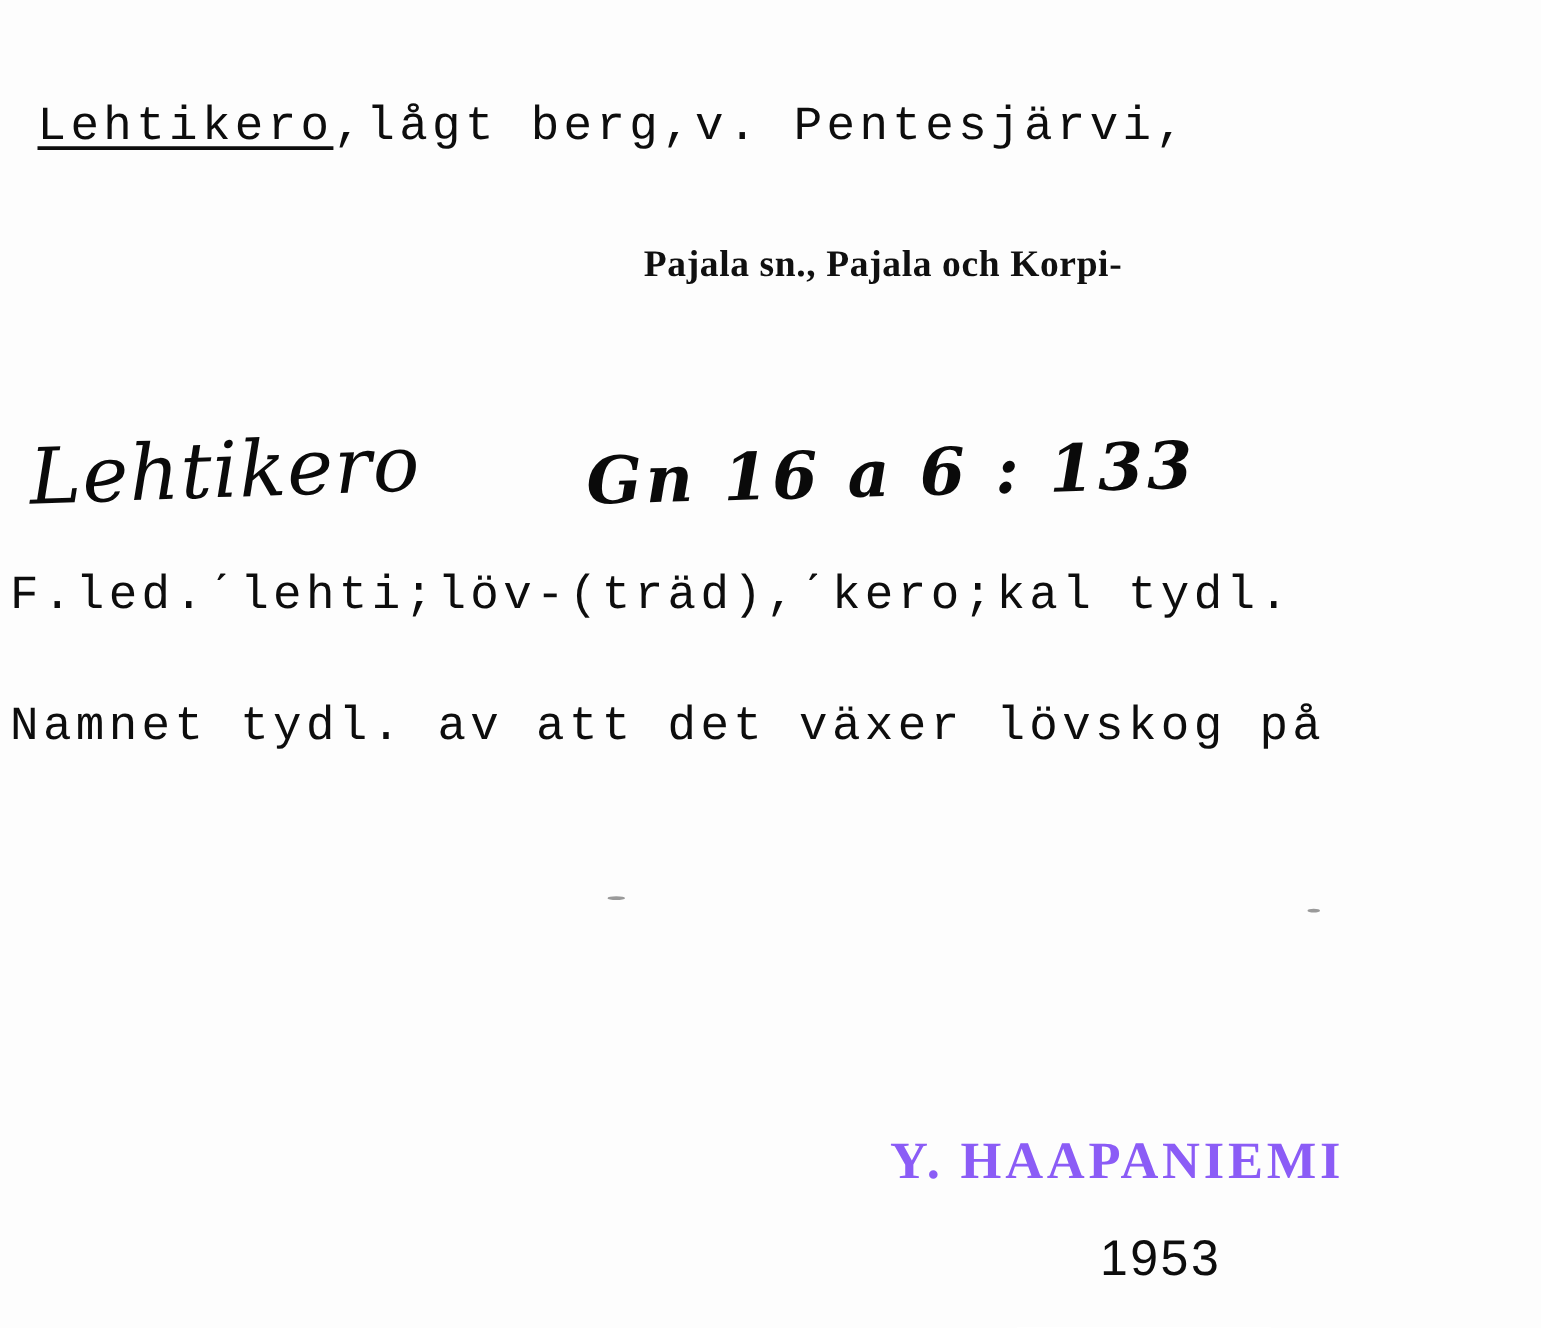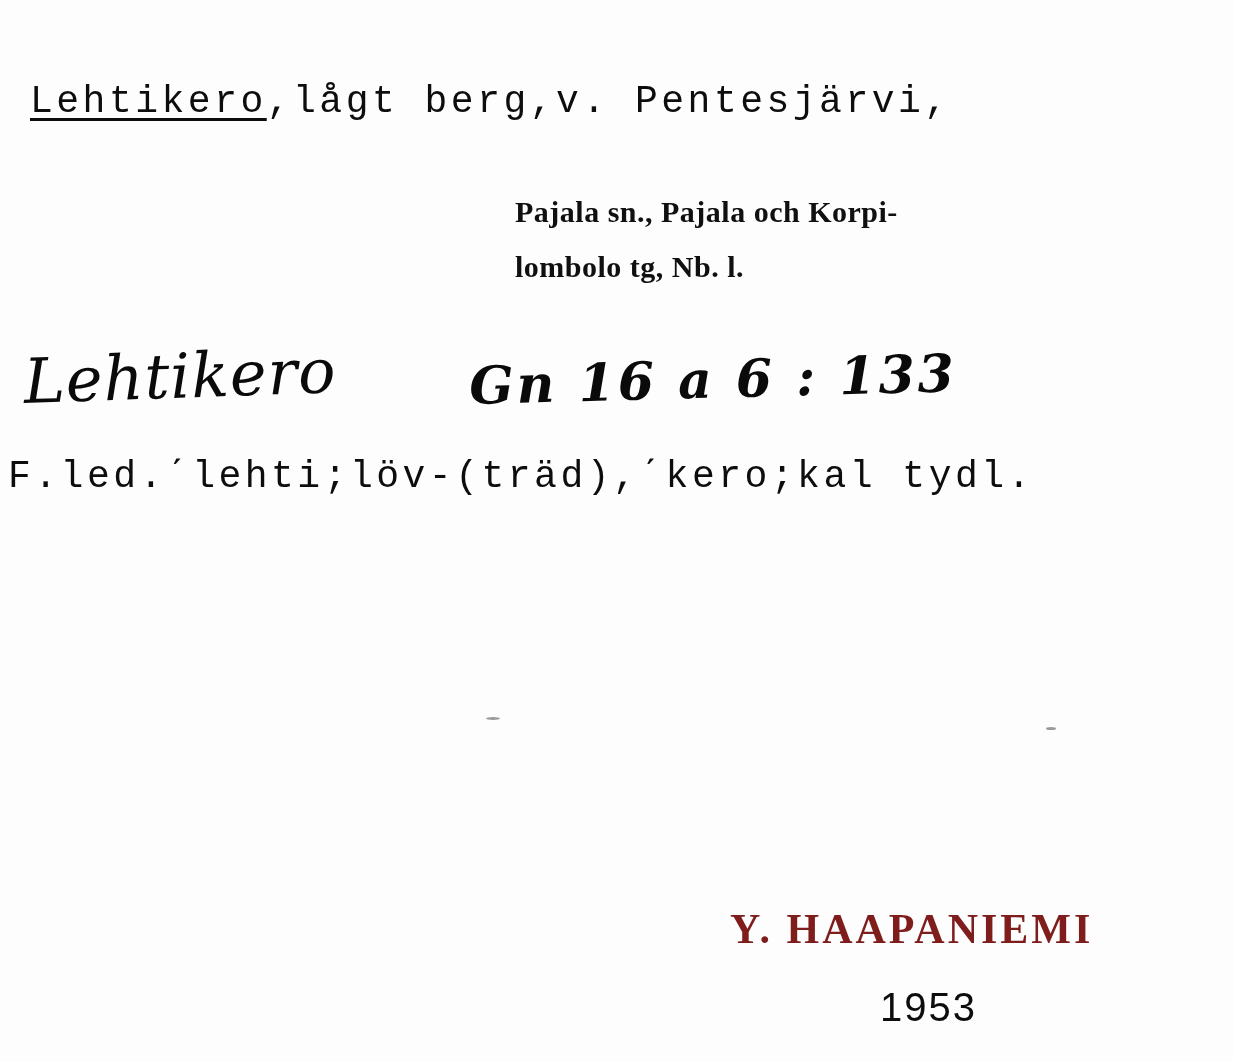--- a/index.html
+++ b/index.html
@@ -77,22 +77,21 @@
     transform-origin: left bottom;
   }
 
   .signature {
     position: absolute;
     font-family: "Liberation Serif", serif;
     font-weight: bold;
     font-size: 42px;
     letter-spacing: 3px;
     white-space: pre;
-    color: #7f1d1d;
-    margin-left: 18px;
+    color: #8b5cf6;
   }
   .year {
     position: absolute;
     font-family: Liberation Sans, sans-serif;
     font-size: 40px;
     letter-spacing: 2px;
     white-space: pre;
     color: #0d0d0d;
   }
 
@@ -107,27 +106,27 @@
 <body>
 
 <div id="card">
 
   <div class="edge-line outer"></div>
   <div class="edge-line inner"></div>
 
   <div class="typed" style="left:30px; top:80px;"><span class="headword">Lehtikero</span><span>,lågt berg,v. Pentesjärvi,</span></div>
 
   <div class="parish" style="left:515px; top:195px;">Pajala sn., Pajala och Korpi-</div>
-  <div class="parish" style="left:515px; top:250px;">lombolo tg, Nb. l.</div>
 
   <div class="hand" style="left:25px; top:345px;">Lehtikero</div>
   <div class="hand-ref" style="left:470px; top:355px;">Gn 16 a 6 : 133</div>
 
   <div class="typed" style="left:8px; top:455px;">F.led.ˊlehti;löv-(träd),ˊkero;kal tydl.</div>
 
+  <div class="typed" style="left:8px; top:560px;">Namnet tydl. av att det växer lövskog på</div>
 
   <div class="signature" style="left:712px; top:905px;">Y. HAAPANIEMI</div>
   <div class="year" style="left:880px; top:985px;">1953</div>
 
   <div class="speck" style="left:486px; top:717px; width:14px; height:3px;"></div>
   <div class="speck" style="left:1046px; top:727px; width:10px; height:3px;"></div>
 
 </div>
 
 </body></html>

